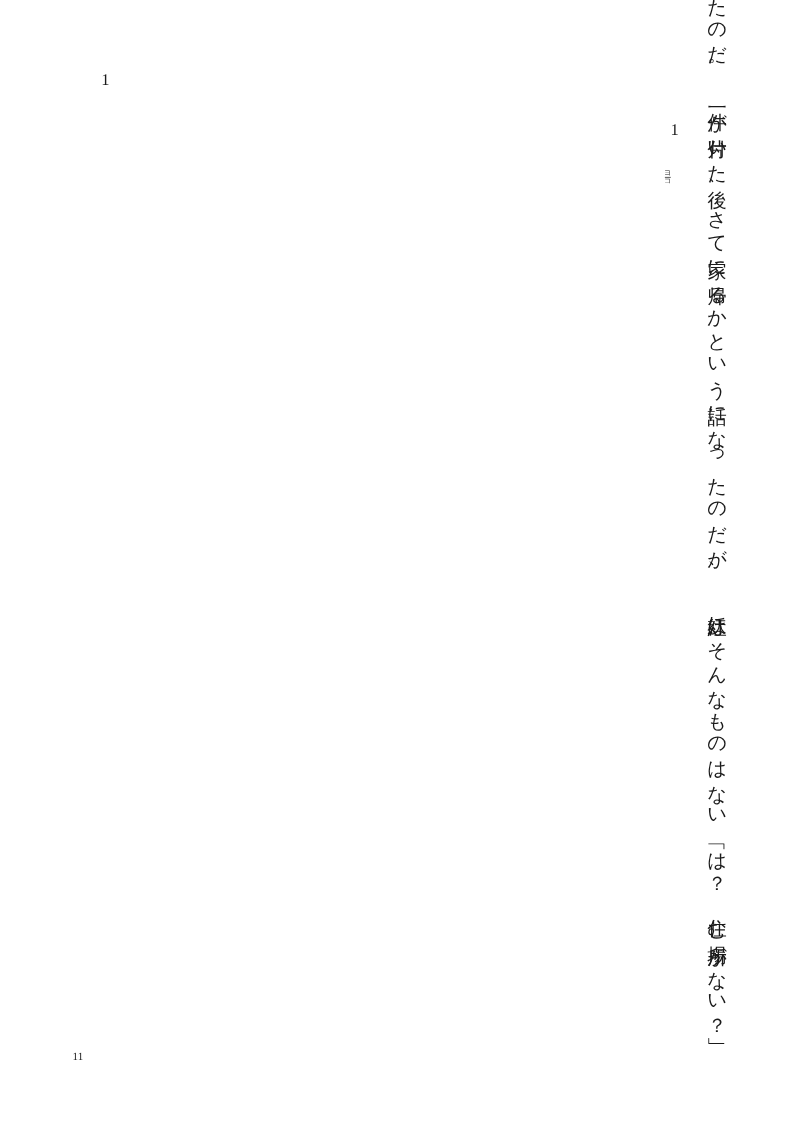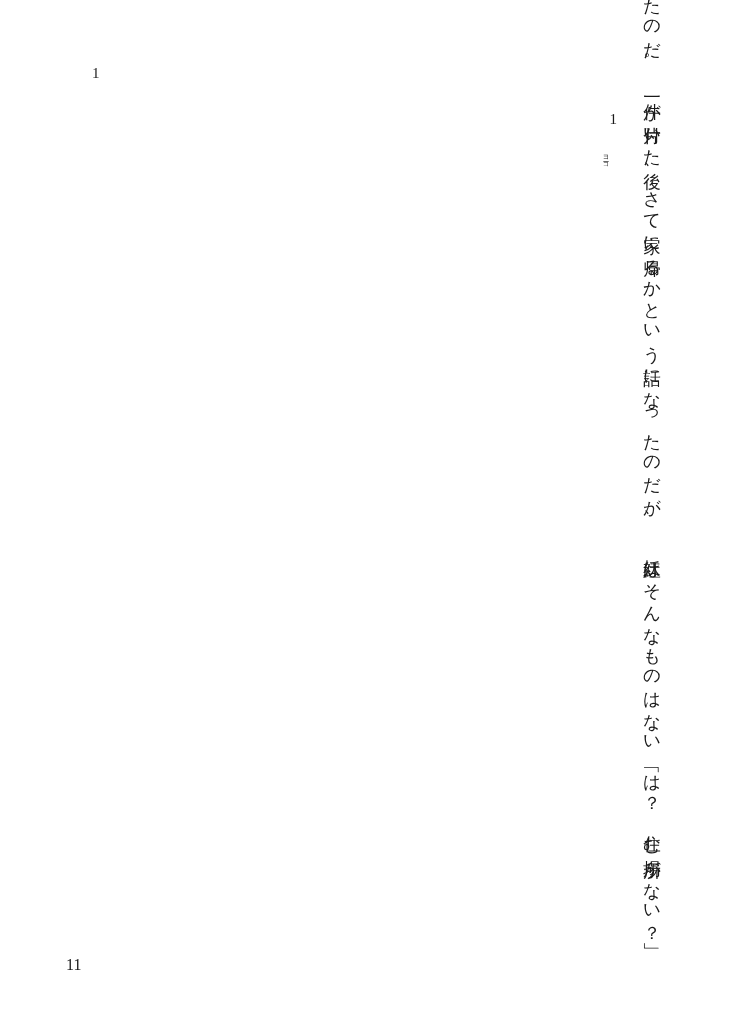--- a/index.html
+++ b/index.html
@@ -31,21 +31,21 @@
     line-height: 1;
     color: #1a1a1a;
     font-family: "Liberation Serif", "DejaVu Serif", serif;
   }
 
   
   #page-number {
     position: absolute;
     left: 66px;
     top: 957px;
-    font-size: 16px;
+    font-size: 10px;
     line-height: 1;
     color: #1a1a1a;
     font-family: "Liberation Serif", "DejaVu Serif", serif;
   }
 
   
   #body-text {
     position: absolute;
     right: 78px;
     top: 104px;

